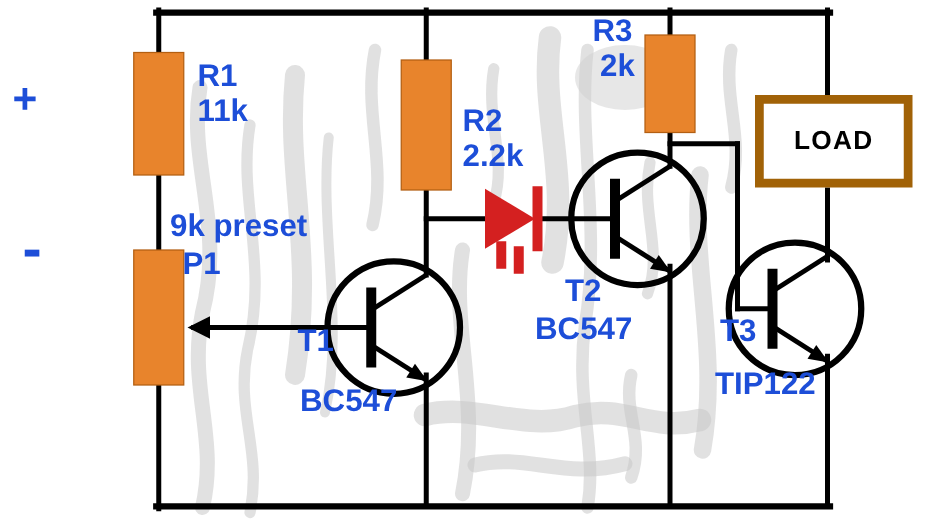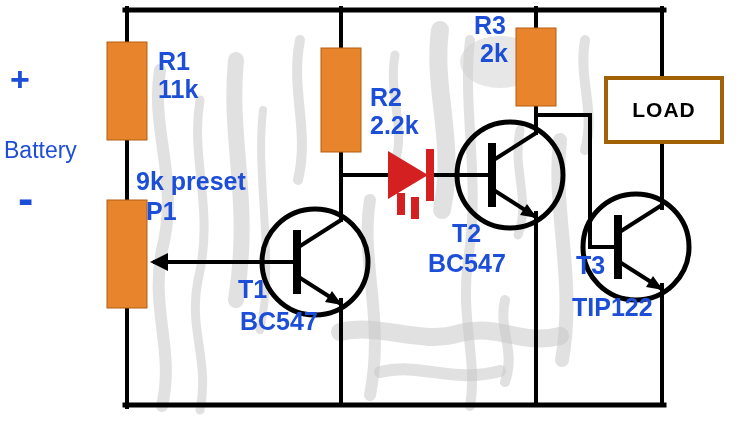--- a/index.html
+++ b/index.html
@@ -10,21 +10,21 @@
   .stage svg{position:absolute;left:0;top:0;z-index:1;}
   .label{
     position:absolute;z-index:3;font-weight:700;font-size:25px;color:#1d4ed8;
     white-space:nowrap;line-height:1.05;
   }
   .label--plain{font-weight:400;font-size:23px;}
   .label--plus{font-size:34px;}
   .label--minus{font-size:46px;line-height:24px;}
   .load-box{
     position:absolute;z-index:2;left:604px;top:76px;width:112px;height:60px;
-    border:4px solid #a16207;background:#fff;display:flex;align-items:center;
+    border:7px solid #a16207;background:#fff;display:flex;align-items:center;
     justify-content:center;font-weight:700;font-size:21px;letter-spacing:1px;color:#000;
   }
 </style>
 </head>
 <body>
 
 <div class="stage">
 
   <svg width="740" height="424" viewBox="0 0 740 424">
 
@@ -107,36 +107,35 @@
       <line x1="618" y1="261" x2="662" y2="289" stroke-width="4"></line>
       <polygon points="663,290 646,287 653,276" fill="#000" stroke="none"></polygon>
     </g>
   </svg>
 
   <div class="load-box">
     <span>LOAD</span>
   </div>
 
   <div class="label label--plus" style="left:10px;top:62px">+</div>
-  <div class="label label--plain" style="left:4px;top:138px">Battery</div>
   <div class="label label--minus" style="left:18px;top:186px">-</div>
 
   <div class="label" style="left:158px;top:48px">R1</div>
   <div class="label" style="left:158px;top:76px">11k</div>
 
   <div class="label" style="left:370px;top:84px">R2</div>
   <div class="label" style="left:370px;top:112px">2.2k</div>
 
   <div class="label" style="left:474px;top:12px">R3</div>
   <div class="label" style="left:480px;top:40px">2k</div>
 
   <div class="label" style="left:136px;top:168px">9k preset</div>
   <div class="label" style="left:146px;top:198px">P1</div>
 
-  <div class="label" style="left:238px;top:276px">T1</div>
+  <div class="label" style="left:238px;top:260px">T1</div>
   <div class="label" style="left:240px;top:308px">BC547</div>
 
   <div class="label" style="left:452px;top:220px">T2</div>
   <div class="label" style="left:428px;top:250px">BC547</div>
 
   <div class="label" style="left:576px;top:252px">T3</div>
   <div class="label" style="left:572px;top:294px">TIP122</div>
 
 </div>
 

